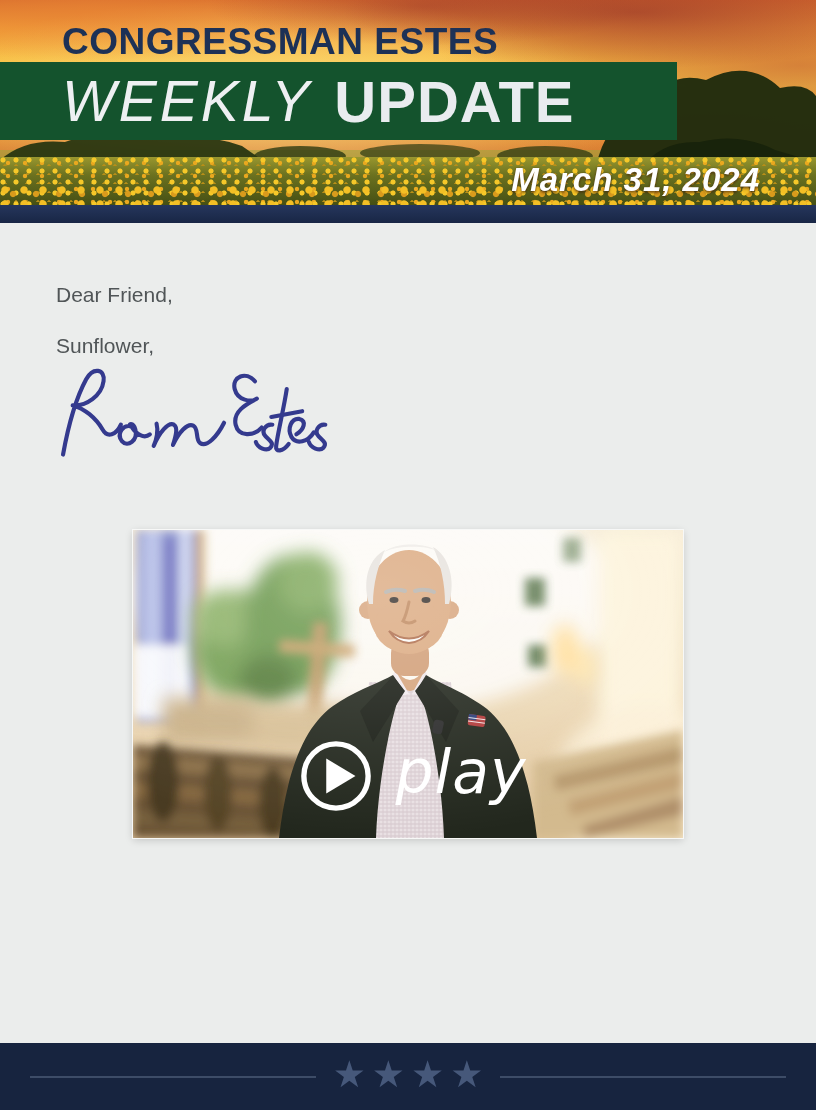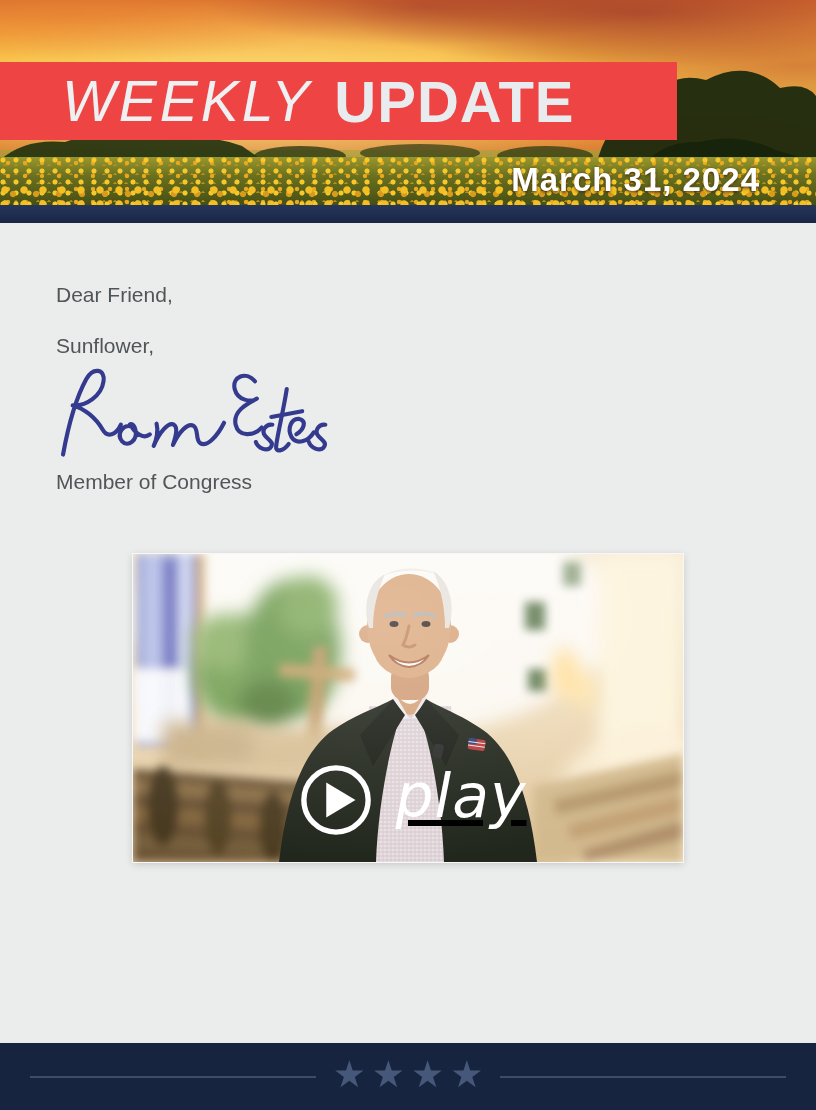--- a/index.html
+++ b/index.html
@@ -42,32 +42,32 @@
       radial-gradient(circle at 5px 5px,#f3bf25 3.2px,rgba(0,0,0,0) 4.2px),
       radial-gradient(circle at 13px 9px,#d99b1c 2.6px,rgba(0,0,0,0) 3.6px);
     background-size:19px 14px,23px 16px;
   }
   .congressman{
     position:absolute;top:21px;left:62px;z-index:4;
     font-size:37px;font-weight:700;letter-spacing:.5px;color:#1d3156;
   }
   .banner{
     position:absolute;top:62px;left:0;width:677px;height:78px;z-index:4;
-    background:#ef4444;display:flex;align-items:center;padding-left:62px;box-sizing:border-box;
+    background:#14532d;display:flex;align-items:center;padding-left:62px;box-sizing:border-box;
   }
   .weekly{
     font-style:italic;font-weight:300;font-size:57px;letter-spacing:3px;
     color:#eef0f2;transform:scaleY(1.02);
   }
   .update{
     font-weight:800;font-size:58px;letter-spacing:1px;color:#e9ecef;margin-left:22px;
   }
   .hero-date{
     position:absolute;right:56px;bottom:6px;z-index:5;
-    font-size:33px;font-weight:700;color:#ffffff;
+    font-size:33px;font-weight:700;font-style:italic;color:#ffffff;
     text-shadow:0 2px 3px rgba(70,35,10,.65), 0 0 2px rgba(70,35,10,.4);
     letter-spacing:1px;
   }
   .navy-strip{flex:0 0 18px;height:18px;background:linear-gradient(180deg,#26365c 0%,#182645 100%);}
 
   
   .content{flex:0 0 820px;height:820px;background:#ebedec;padding:0 56px;box-sizing:border-box;overflow:hidden;}
   .greeting{margin:0;padding-top:60px;font-size:21px;color:#50555
 7;color:#505557;}
   .paragraph{margin:26px 0 0 0;max-width:672px;font-size:21px;line-height:28px;color:#505557;}
@@ -79,21 +79,21 @@
 
   
   .video-wrap{
     position:relative;width:550px;height:308px;margin:60px auto 0 auto;
     box-shadow:0 0 0 1px #f7f8f7, 0 2px 8px rgba(0,0,0,.18);
     overflow:hidden;background:#efe2c8;cursor:pointer;
   }
   .video-wrap svg.scene{display:block;width:550px;height:308px;}
   .play-overlay{
     position:absolute;left:10px;right:0;top:206px;height:80px;z-index:6;
-    display:flex;align-items:center;justify-content:center;gap:22px;text-decoration:underline;
+    display:flex;align-items:center;justify-content:center;gap:22px;
   }
   .play-circle{width:74px;height:74px;flex:0 0 74px;}
   .play-word{
     font-size:60px;font-style:italic;color:#ffffff;letter-spacing:1px;
     transform:translateY(-4px);font-family:"DejaVu Sans",sans-serif;
   }
 
   
   .footer{
     flex:0 0 67px;height:67px;background:#17243f;
@@ -115,20 +115,21 @@
     <svg class="trees" viewBox="0 0 816 205" preserveAspectRatio="none" aria-hidden="true">
       <rect x="0" y="150" width="816" height="14" fill="#9aa63c" opacity="0.55"></rect>
       <path d="M0,205 L0,160 Q25,138 65,142 Q105,126 150,139 Q200,131 242,146 L265,162 L265,205 Z" fill="#24330f" opacity="0.92"></path>
       <ellipse cx="300" cy="156" rx="46" ry="10" fill="#2c3a12" opacity="0.8"></ellipse>
       <ellipse cx="420" cy="153" rx="60" ry="9" fill="#2c3a12" opacity="0.7"></ellipse>
       <ellipse cx="545" cy="156" rx="48" ry="10" fill="#2c3a12" opacity="0.75"></ellipse>
       <path d="M598,205 L598,158 Q612,112 650,104 Q668,70 706,80 Q748,58 780,88 Q806,82 816,96 L816,205 Z" fill="#1e2b0e" opacity="0.96"></path>
       <path d="M640,205 L640,170 Q660,140 700,142 Q740,132 775,150 L816,162 L816,205 Z" fill="#18230b"></path>
     </svg>
     <div class="field"></div>
+    <div class="congressman">CONGRESSMAN ESTES</div>
     <div class="banner">
       <span class="weekly">WEEKLY</span>
       <span class="update">UPDATE</span>
     </div>
     <div class="hero-date">March 31, 2024</div>
   </header>
 
   <div class="navy-strip"></div>
 
   <main class="content">
@@ -142,21 +143,20 @@
         <path d="M80,67 C72,64 64,74 70,82 C76,89 87,81 84,70 C82,62 75,64 80,67 C85,75 93,80 99,75"></path>
         <path d="M106,64 C108,71 106,81 103,87 C109,73 118,62 124,65 C129,68 125,80 123,86 C129,73 138,63 144,66 C150,69 146,80 151,84 C158,89 169,77 176,63"></path>
         <path d="M208,20 C199,9 184,15 187,28 C190,40 204,42 210,38 C198,44 185,52 188,65 C191,78 207,77 215,68"></path>
         <path d="M226,65 C219,64 214,72 219,77 C224,82 228,84 224,89 C220,93 211,89 209,83"></path>
         <path d="M241,28 C238,48 232,72 230,87 C229,94 237,93 243,85"></path>
         <path d="M225,57 L257,51"></path>
         <path d="M251,75 C259,70 262,61 254,59 C246,58 241,69 246,78 C251,86 263,83 269,73"></path>
         <path d="M281,65 C274,64 269,72 274,77 C279,82 283,84 279,89 C275,93 266,89 264,83"></path>
       </svg>
     </div>
-    <p class="member">Member of Congress</p>
 
     <div class="video-wrap">
       <svg class="scene" viewBox="0 0 550 308" preserveAspectRatio="none" aria-hidden="true">
         <defs>
           <filter id="b9" x="-30%" y="-30%" width="160%" height="160%">
               <feGaussianBlur stdDeviation="9"></feGaussianBlur>
             </filter>
           <filter id="b5" x="-30%" y="-30%" width="160%" height="160%">
               <feGaussianBlur stdDeviation="5"></feGaussianBlur>
             </filter>

